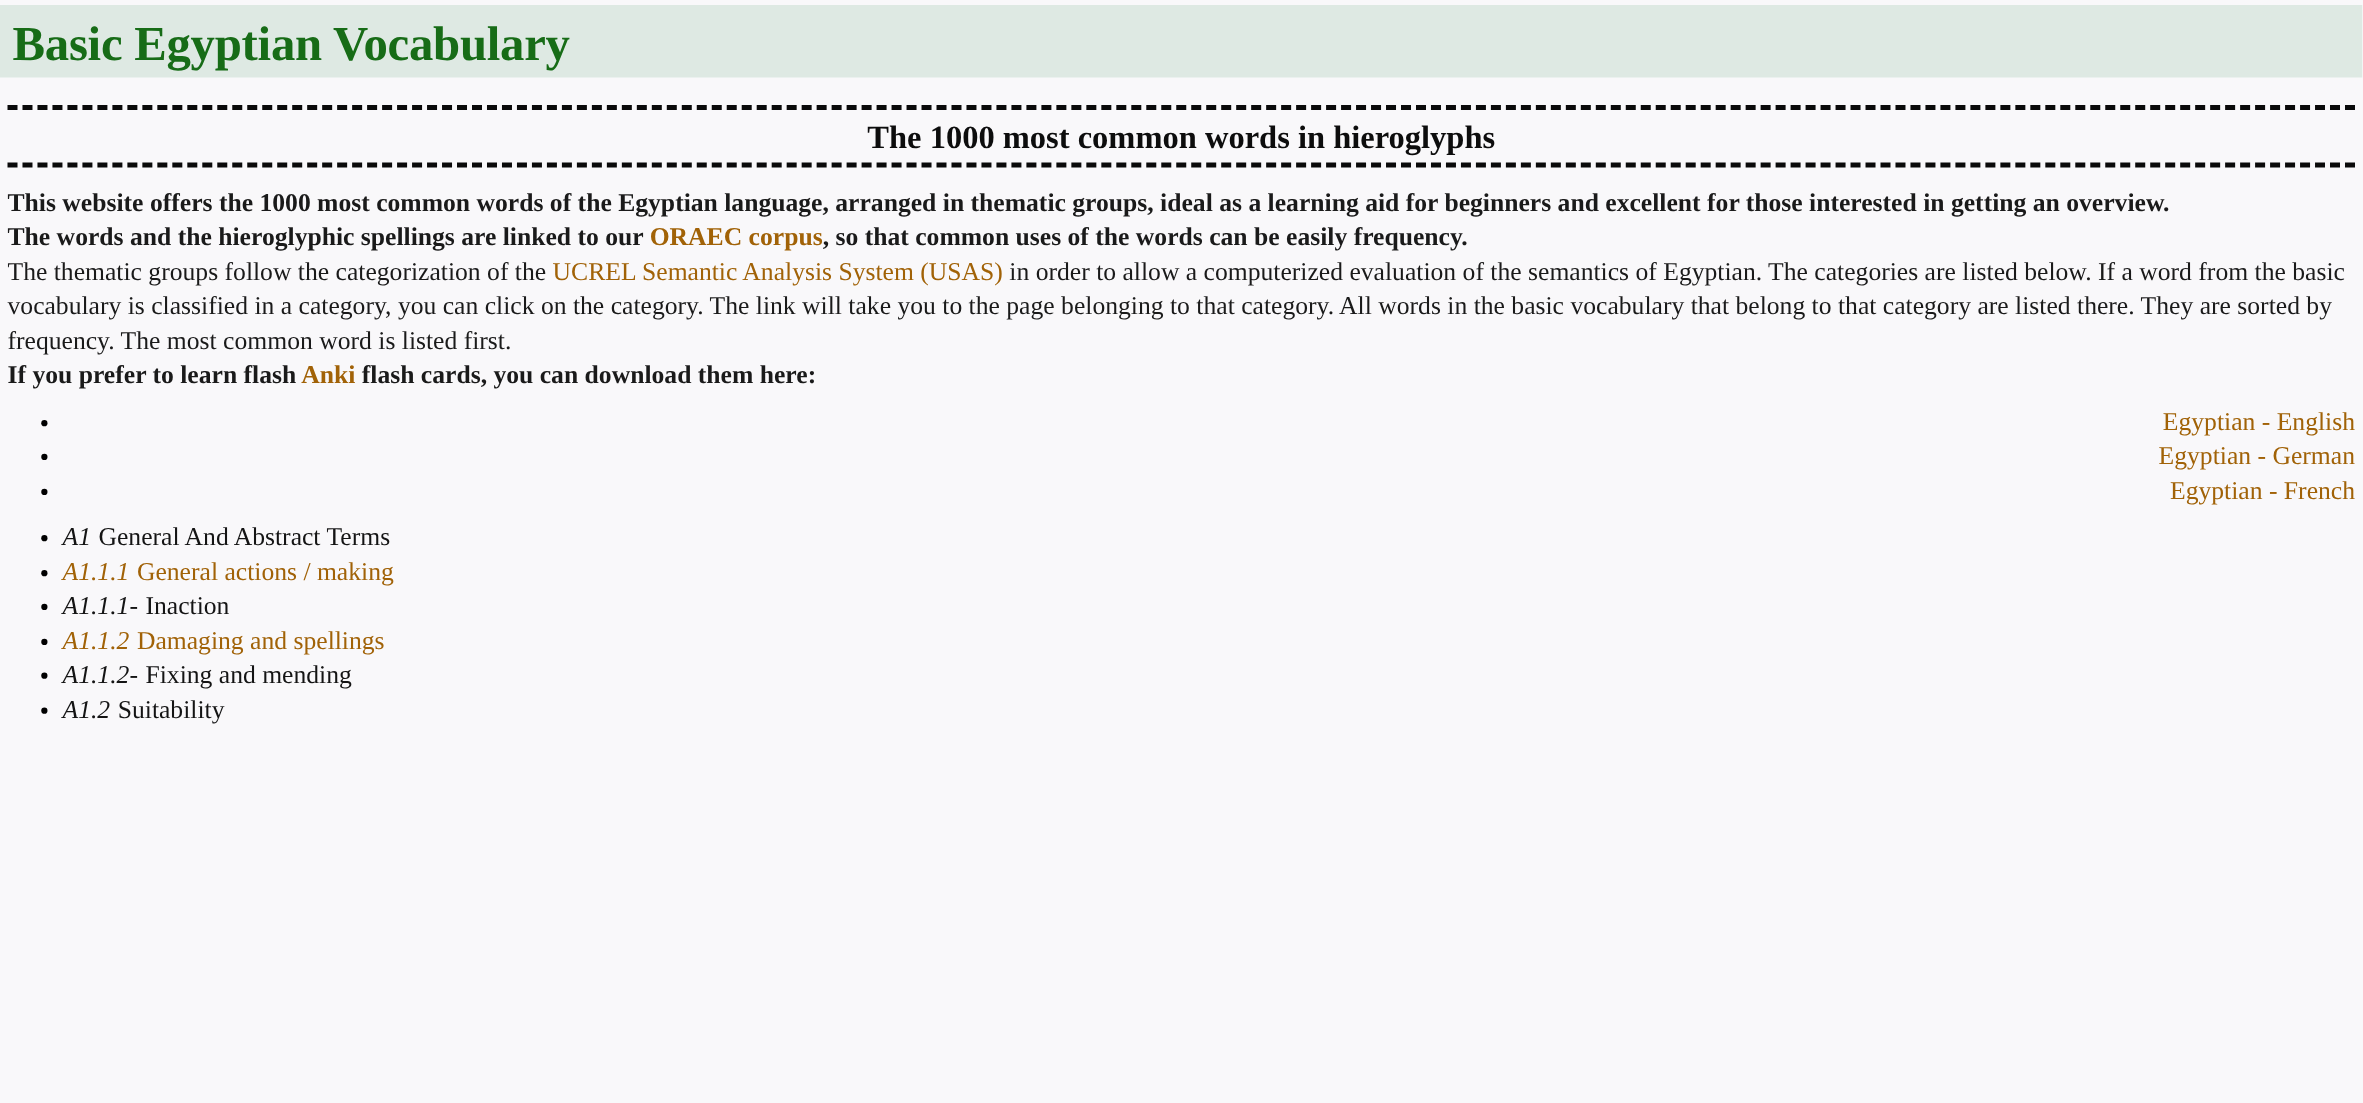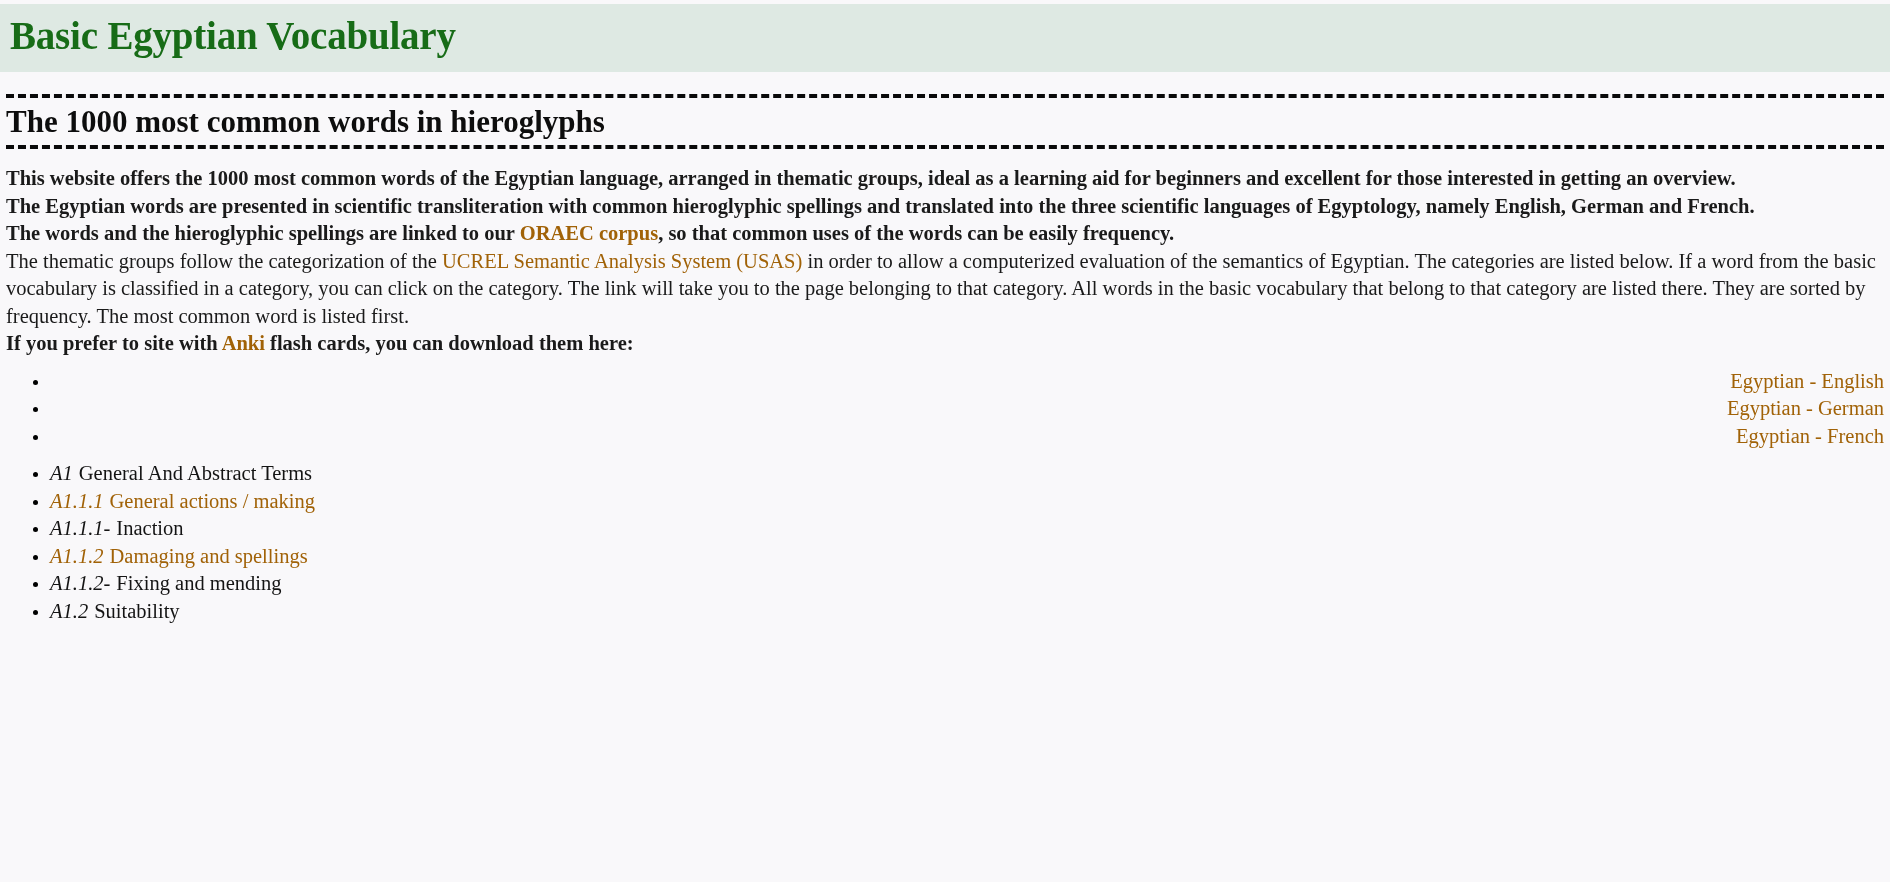--- a/index.html
+++ b/index.html
@@ -10,48 +10,49 @@
   body {
     width: 1890px;
     min-height: 882px;
     font-family: "Liberation Serif", "DejaVu Serif", serif;
     color: #111111;
     overflow: hidden;
   }
 
   .site-banner {
     background: #dee9e3;
-    padding: 10px 0 14px 0;
+    padding: 10px 0 4px 0;
     margin: 4px 0 0 0;
   }
   .site-title {
     margin: 0;
     padding: 0 0 0 10px;
     font-family: "Liberation Serif", "DejaVu Serif", serif;
     font-size: 39px;
     font-weight: bold;
     color: #176c17;
     line-height: 1.12;
     letter-spacing: -0.2px;
   }
 
   .content {
     padding: 0 6px 0 6px;
   }
 
   h2.section-heading {
     font-family: "Liberation Serif", "DejaVu Serif", serif;
-    font-size: 31px;
+    font-size: 26px;
     font-weight: bold;
     color: #0d0d0d;
     margin: 22px 0 0 0;
     padding: 7px 0 6px 0;
     border-top: 4px dashed #0a0a0a;
     border-bottom: 4px dashed #0a0a0a;
     line-height: 1.12;
+    text-align: center;
   }
   h2.section-heading.categories-heading {
     margin-top: 26px;
   }
 
   .intro {
     margin: 0;
     padding: 16px 0 0 0;
     font-size: 20.5px;
     line-height: 27.5px;
@@ -112,24 +113,23 @@
 <div class="site-banner">
   <h1 class="site-title">Basic Egyptian Vocabulary</h1>
 </div>
 
 <div class="content">
 
   <h2 class="section-heading">The 1000 most common words in hieroglyphs</h2>
 
   <div class="intro">
     <span class="line">This website offers the 1000 most common words of the Egyptian language, arranged in thematic groups, ideal as a learning aid for beginners and excellent for those interested in getting an overview.</span>
-    <span class="line">The Egyptian words are presented in scientific transliteration with common hieroglyphic spellings and translated into the three scientific languages of Egyptology, namely English, German and French.</span>
     <span class="line"><span>The words and the hieroglyphic spellings are linked to our </span><a class="link">ORAEC corpus</a><span>, so that common uses of the words can be easily frequency.</span></span>
     <span class="wrapline"><span>The thematic groups follow the categorization of the </span><a class="link">UCREL Semantic Analysis System (USAS)</a><span> in order to allow a computerized evaluation of the semantics of Egyptian. The categories are listed below. If a word from the basic vocabulary is classified in a category, you can click on the category. The link will take you to the page belonging to that category. All words in the basic vocabulary that belong to that category are listed there. They are sorted by frequency. The most common word is listed first.</span></span>
-    <span class="line"><span>If you prefer to site with </span><a class="link">Anki</a><span> flash cards, you can download them here:</span></span>
+    <span class="line"><span>If you prefer to learn flash </span><a class="link">Anki</a><span> flash cards, you can download them here:</span></span>
   </div>
 
   <ul class="bullets">
     <li><a class="link">Egyptian - English</a></li>
     <li><a class="link">Egyptian - German</a></li>
     <li><a class="link">Egyptian - French</a></li>
   </ul>
 
 
   <ul class="category-list">

